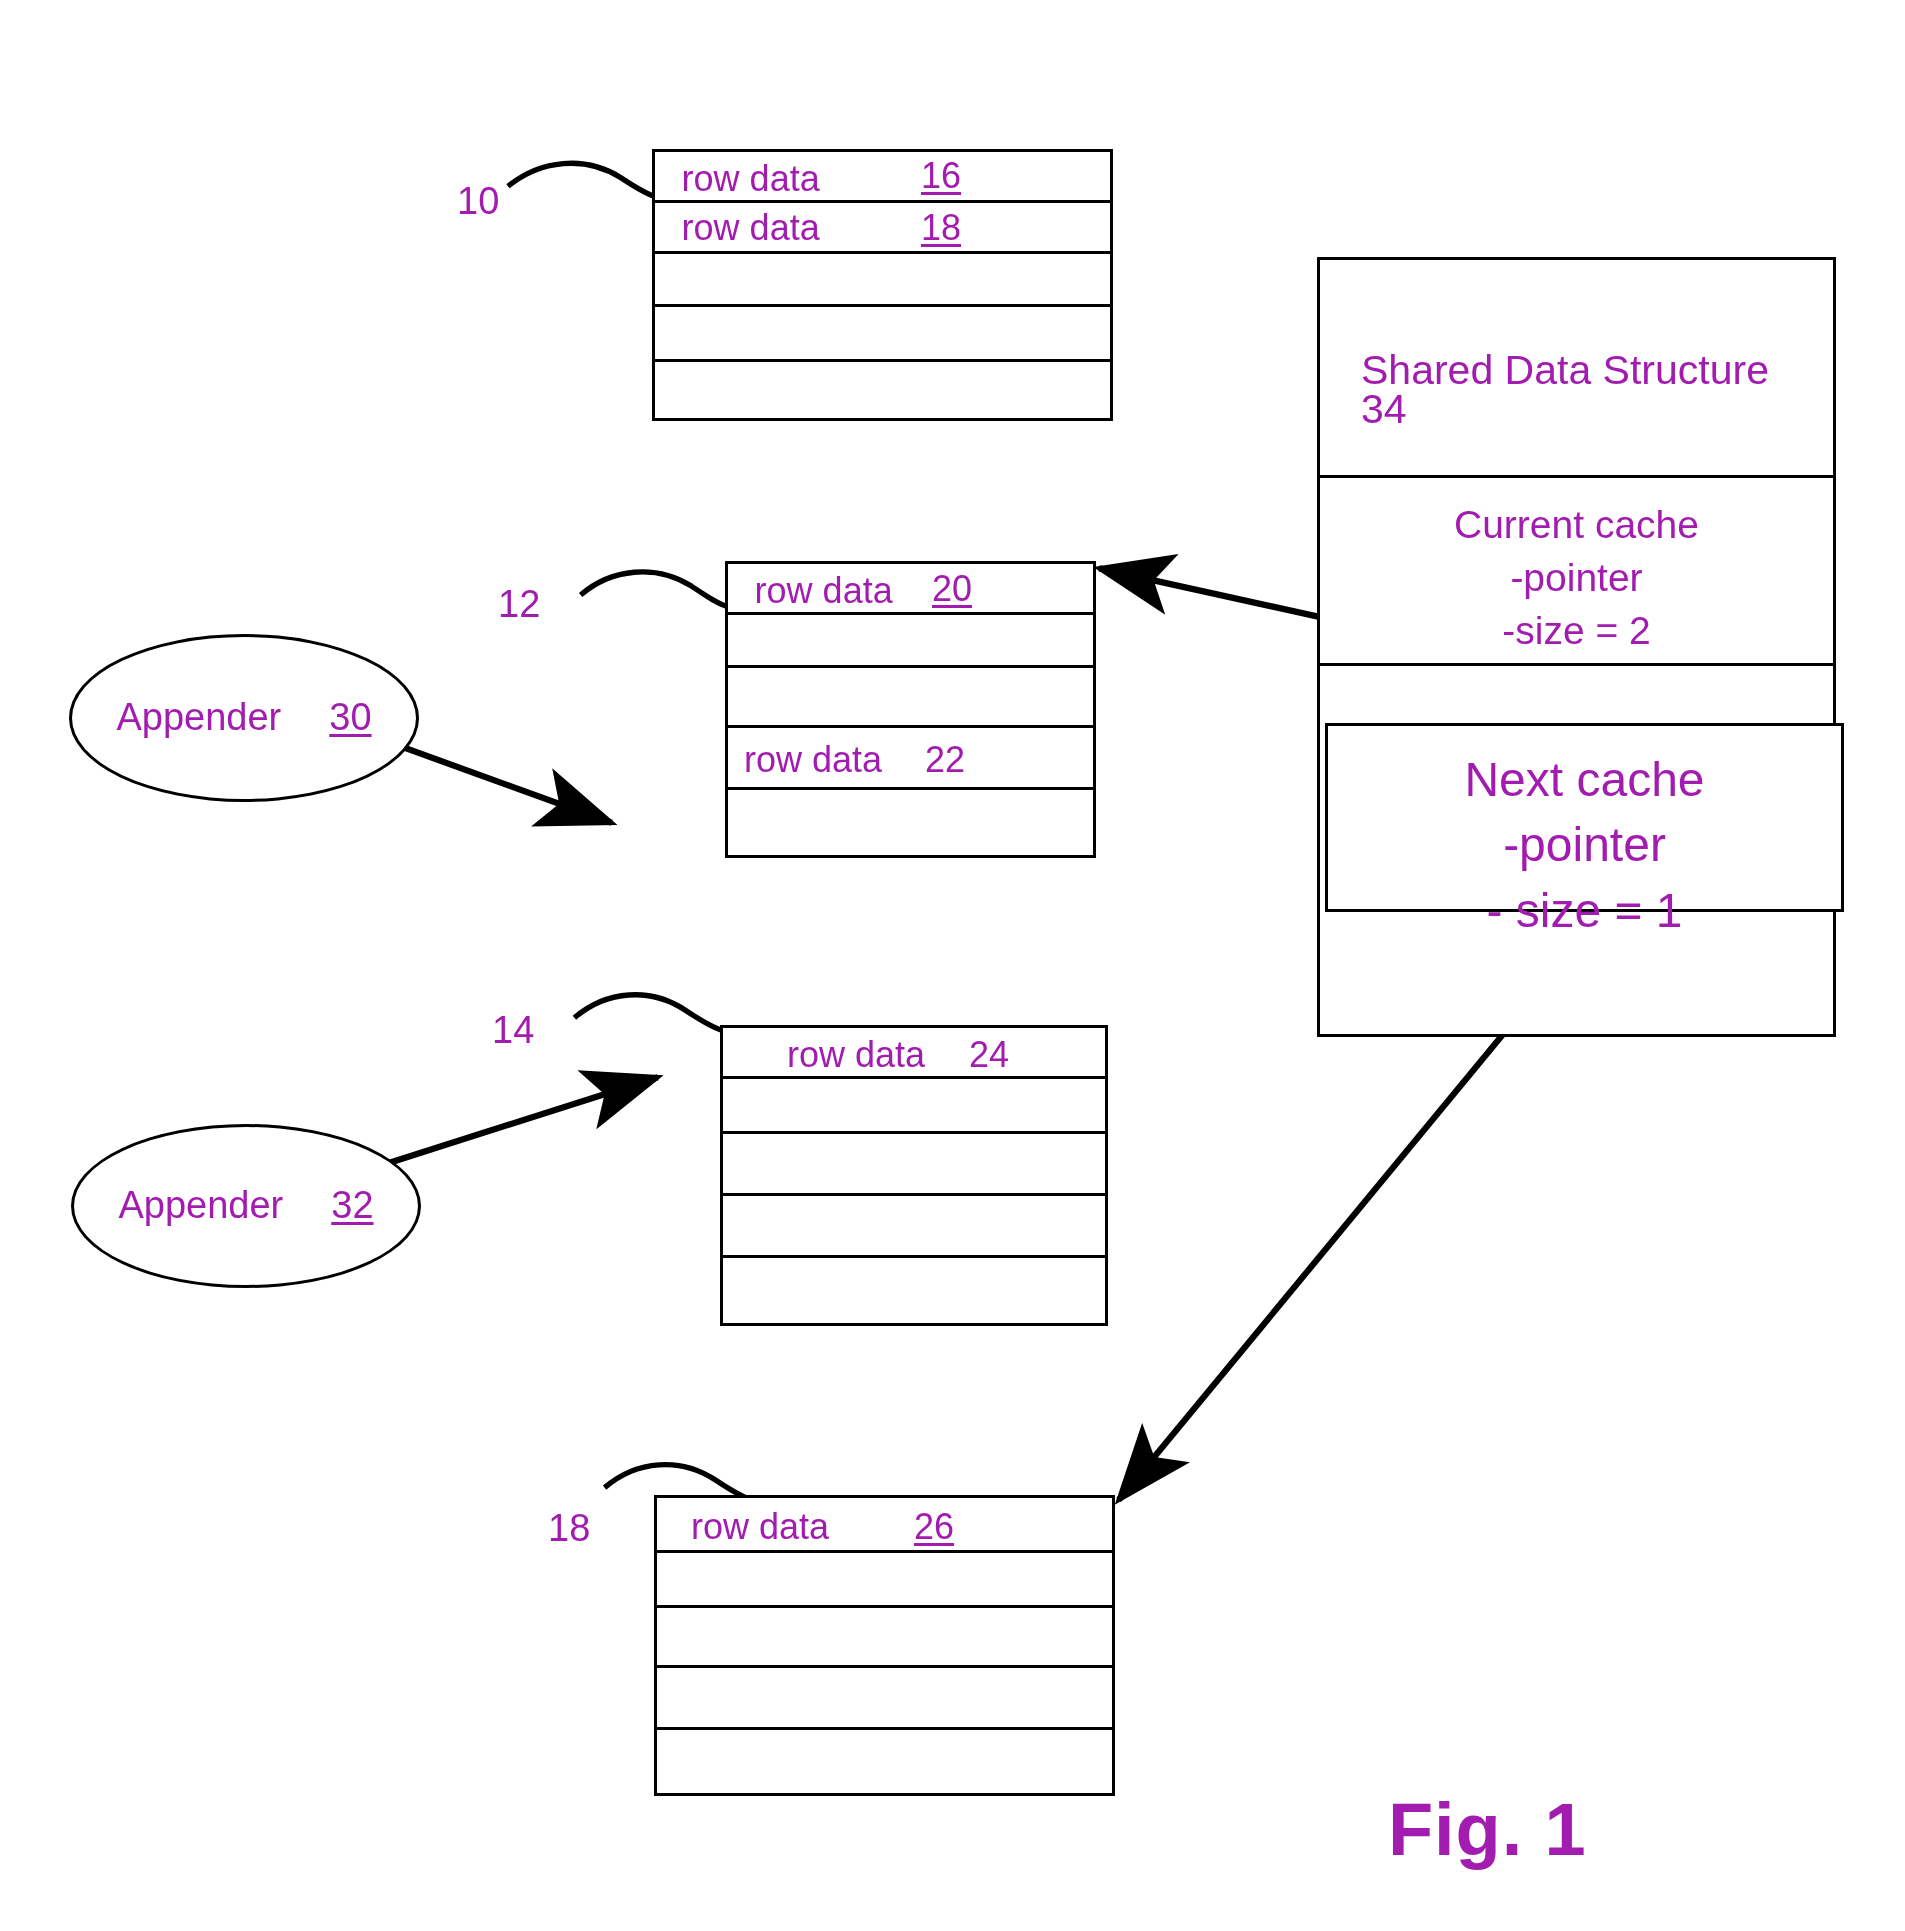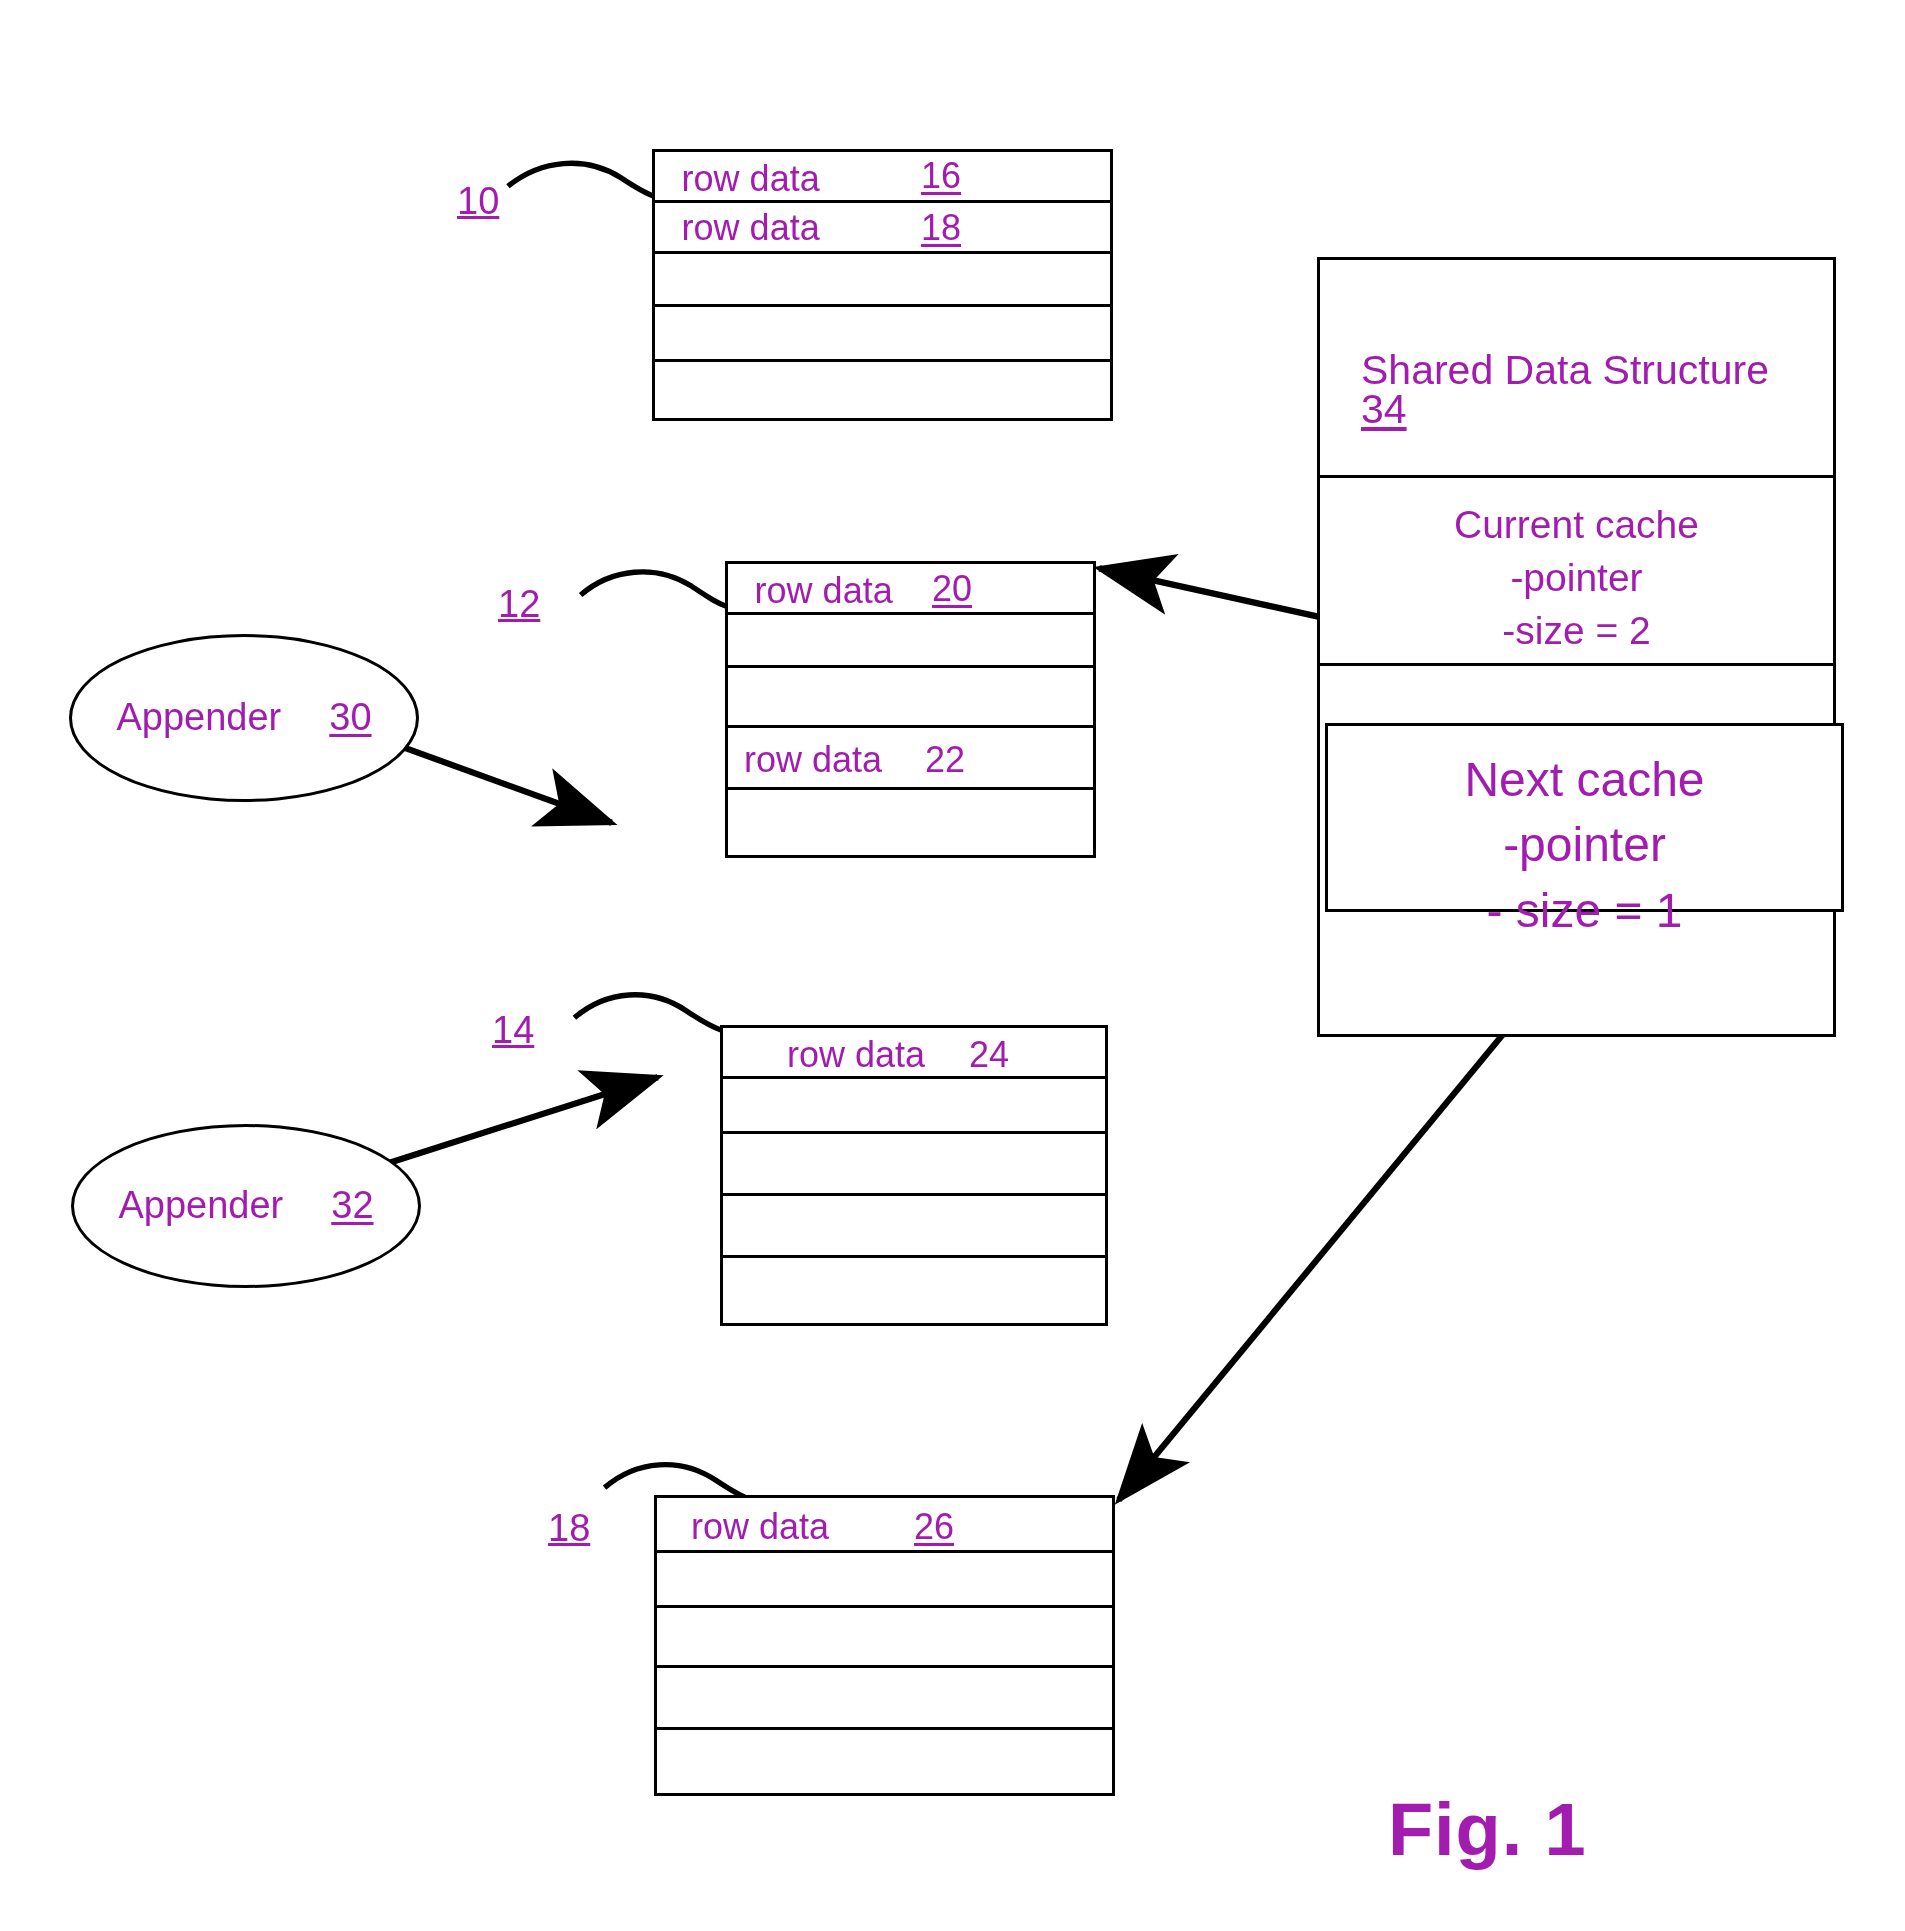--- a/index.html
+++ b/index.html
@@ -56,21 +56,20 @@
   }
   .row-ref.underlined {
     text-decoration: underline;
     text-underline-offset: 3.5px;
   }
   
   .ref-num {
     position: absolute;
     font-size: 38px;
     line-height: 1;
-    text-decoration: underline;
   }
   
   .sds-outer {
     position: absolute;
     box-sizing: border-box;
     border: 3.5px solid #000;
     background: #fff;
   }
   .sds-title-cell {
     box-sizing: border-box;
@@ -84,21 +83,20 @@
     font-size: 41px;
     line-height: 1.25;
     white-space: nowrap;
   }
   .sds-title-ref {
     position: absolute;
     left: 41px;
     top: 129px;
     font-size: 41px;
     line-height: 1;
-    text-decoration: underline;
     text-underline-offset: 4.4px;
   }
   .sds-cell {
     box-sizing: border-box;
     border-bottom: 3.5px solid #000;
     position: relative;
     text-align: center;
   }
   .sds-cell-inner {
     font-size: 39px;

